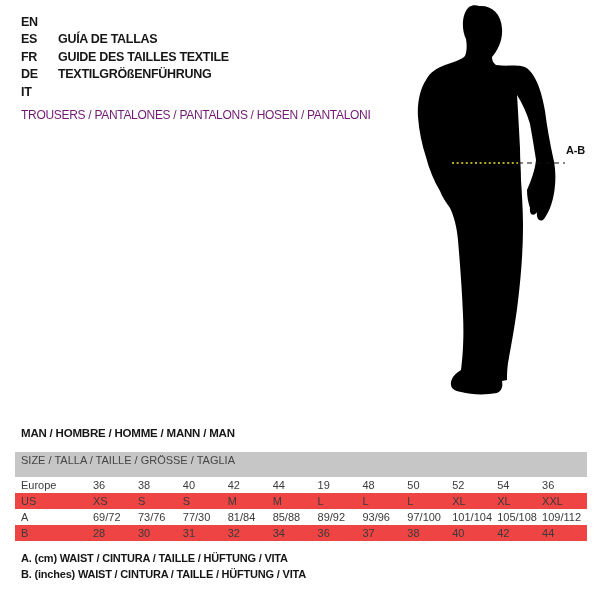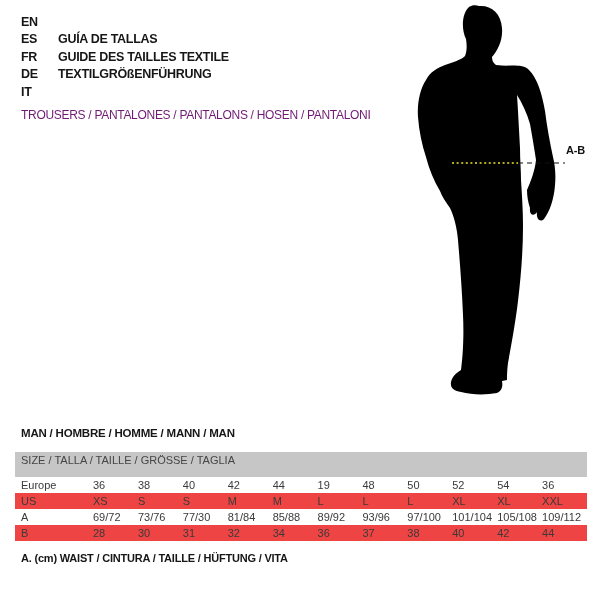--- a/index.html
+++ b/index.html
@@ -254,15 +254,16 @@
       <div class="tcell">37</div>
       <div class="tcell">38</div>
       <div class="tcell">40</div>
       <div class="tcell">42</div>
       <div class="tcell">44</div>
     </div>
   </div>
 
   <div class="footnotes">
     <div class="footnote">A. (cm) WAIST / CINTURA / TAILLE / HÜFTUNG / VITA</div>
+    <div class="footnote">B. (inches) WAIST / CINTURA / TAILLE / HÜFTUNG / VITA</div>
   </div>
 
 </div>
 
 </body></html>

